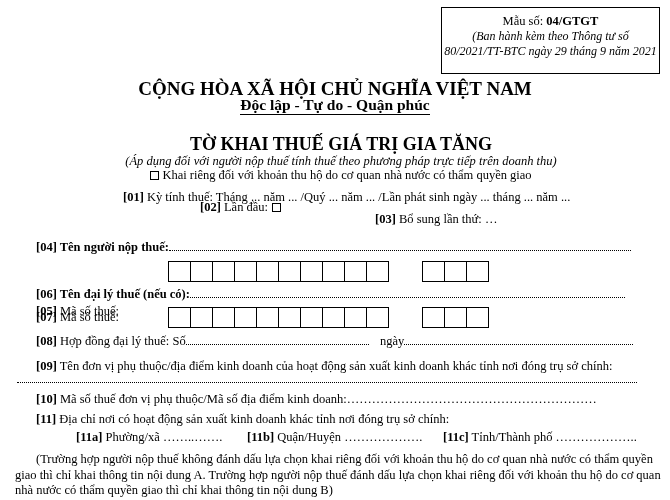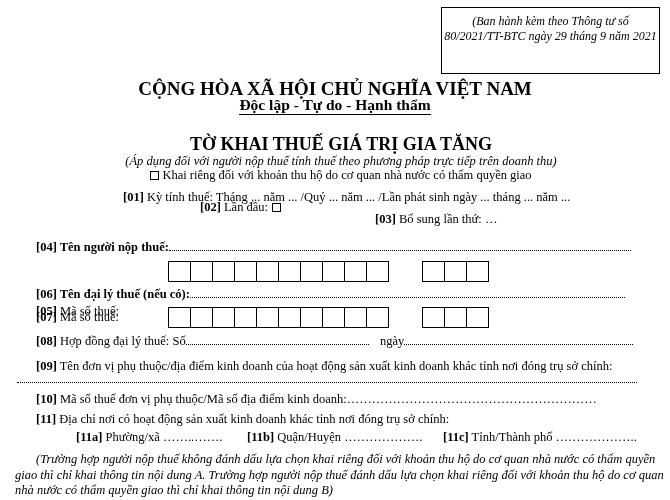--- a/index.html
+++ b/index.html
@@ -22,32 +22,33 @@
 
   .chk { display: inline-block; width: 9px; height: 9px; border: 1px solid #000; vertical-align: -0.5px; margin-right: 3px; }
 
   .row { font-size: 12.5px; }
   .dots { display: inline-block; border-bottom: 1.2px dotted #000; vertical-align: baseline; height: 1px; }
 
   .boxes { position: absolute; display: flex; }
   .boxes .cell { width: 23px; height: 21px; border: 1px solid #000; margin-left: -1px; }
   .boxes .cell:first-child { margin-left: 0; }
 
-  .note { position: absolute; left: 15px; top: 452px; width: 650px; font-style: italic; font-size: 12.5px; line-height: 15.5px; text-indent: 21px; white-space: normal; }
+  .note { position: absolute; left: 15px; top: 452px; width: 650px; font-size: 12.5px; line-height: 15.5px; text-indent: 21px; white-space: normal; }
 </style>
 </head>
 <body>
 
 <div class="form-box">
+  <div class="l1"><span>Mẫu số: </span><b>04/GTGT</b></div>
   <div class="it">(Ban hành kèm theo Thông tư số</div>
   <div class="it">80/2021/TT-BTC ngày 29 tháng 9 năm 2021</div>
 </div>
 
 <div class="center nation">CỘNG HÒA XÃ HỘI CHỦ NGHĨA VIỆT NAM</div>
-<div class="center motto"><span>Độc lập - Tự do - Hạnh thẩm</span></div>
+<div class="center motto"><span>Độc lập - Tự do - Quận phúc</span></div>
 
 <div class="center title">TỜ KHAI THUẾ GIÁ TRỊ GIA TĂNG</div>
 <div class="center subtitle">(Áp dụng đối với người nộp thuế tính thuế theo phương pháp trực tiếp trên doanh thu)</div>
 <div class="center separate">
   <span class="chk"></span><span>Khai riêng đối với khoản thu hộ do cơ quan nhà nước có thẩm quyền giao</span>
 </div>
 
 <div class="abs row" style="left:123px; top:190px;">
   <b>[01]</b><span> Kỳ tính thuế: Tháng ... năm ... /Quý ... năm ... /Lần phát sinh ngày ... tháng ... năm ...</span>
 </div>

